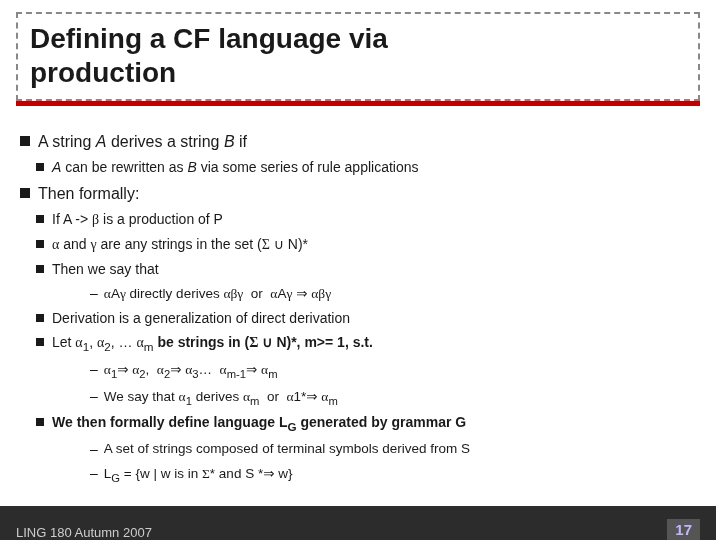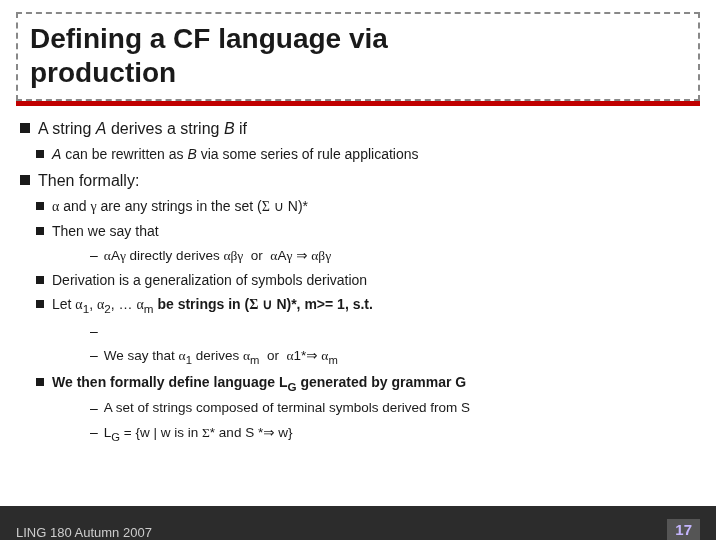--- a/index.html
+++ b/index.html
@@ -30,21 +30,21 @@
       color: #1a1a1a;
       line-height: 1.2;
     }
     .red-bar {
       height: 5px;
       background: #c00000;
       margin: 0 16px;
     }
     .content-area {
       flex: 1;
-      padding: 10px 20px 10px 20px;
+      padding: 23px 20px 10px 20px;
       display: flex;
       flex-direction: column;
       gap: 6px;
     }
     .bullet-l1 {
       display: flex;
       align-items: flex-start;
       gap: 8px;
       margin-top: 4px;
     }
@@ -138,20 +138,26 @@
       </div>
     </div>
 
     <div class="bullet-l1">
       <div class="square"></div>
       <div class="text">
         Then formally:
       </div>
     </div>
 
+    <div class="bullet-l2">
+      <div class="square"></div>
+      <div class="text">
+        If A -&gt; <span class="greek">β</span> is a production of P
+      </div>
+    </div>
 
     <div class="bullet-l2">
       <div class="square"></div>
       <div class="text">
         <span class="greek">α</span> and <span class="greek">γ</span> are any strings in the set (<span class="greek">Σ</span> ∪ N)*
       </div>
     </div>
 
     <div class="bullet-l2">
       <div class="square"></div>
@@ -163,33 +169,36 @@
     <div class="dash-item">
       <span class="dash">–</span>
       <span class="text">
         <span class="greek">α</span>A<span class="greek">γ</span> directly derives <span class="greek">αβγ</span>&nbsp; or &nbsp;<span class="greek">α</span>A<span class="greek">γ</span> ⇒ <span class="greek">αβγ</span>
       </span>
     </div>
 
     <div class="bullet-l2">
       <div class="square"></div>
       <div class="text">
-        Derivation is a generalization of symbols derivation
+        Derivation is a generalization of direct derivation
       </div>
     </div>
 
     <div class="bullet-l2">
       <div class="square"></div>
       <div class="text">
         Let <span class="greek">α</span><sub>1</sub>, <span class="greek">α</span><sub>2</sub>, … <span class="greek">α</span><sub>m</sub> <span class="bold">be strings in (</span><span class="greek bold">Σ</span><span class="bold"> ∪ N)*, m&gt;= 1, s.t.</span>
       </div>
     </div>
 
     <div class="dash-item">
       <span class="dash">–</span>
+      <span class="text">
+        <span class="greek">α</span><sub>1</sub>⇒ <span class="greek">α</span><sub>2</sub>,&nbsp; <span class="greek">α</span><sub>2</sub>⇒ <span class="greek">α</span><sub>3</sub>…&nbsp; <span class="greek">α</span><sub>m-1</sub>⇒ <span class="greek">α</span><sub>m</sub>
+      </span>
     </div>
 
     <div class="dash-item">
       <span class="dash">–</span>
       <span class="text">
         We say that <span class="greek">α</span><sub>1</sub> derives <span class="greek">α</span><sub>m</sub>&nbsp; or &nbsp;<span class="greek">α</span>1*⇒ <span class="greek">α</span><sub>m</sub>
       </span>
     </div>
 
     <div class="bullet-l2">

